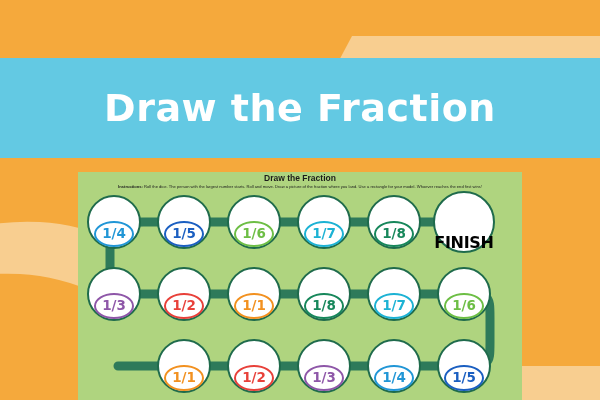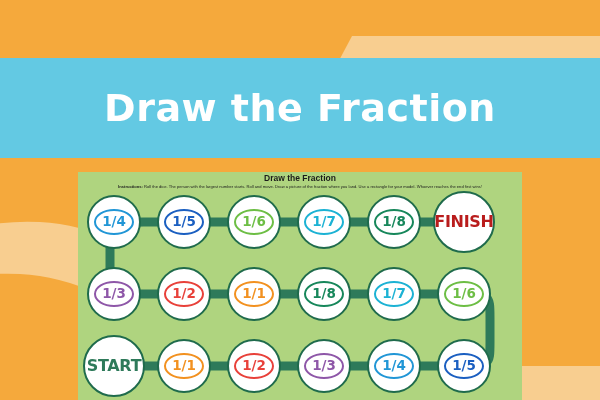--- a/index.html
+++ b/index.html
@@ -151,21 +151,21 @@
   
   .space {
     position: absolute;
     width: 54px;
     height: 54px;
     border-radius: 50%;
     background: #FFFFFF;
     border: 2.6px solid #1F6B4C;
     box-sizing: border-box;
     display: flex;
-    align-items: center;
+    align-items: flex-end;
     justify-content: center;
   }
   .space.big {
     width: 62px;
     height: 62px;
   }
   .space-oval {
     display: flex;
     align-items: center;
     justify-content: center;
@@ -241,21 +241,21 @@
     <div class="space" style="left:219px; top:23px; color:#1CB2D4;">
       <span class="space-oval">
         <span class="space-label">1/7</span>
       </span>
     </div>
     <div class="space" style="left:289px; top:23px; color:#17875B;">
       <span class="space-oval">
         <span class="space-label">1/8</span>
       </span>
     </div>
-    <div class="space big" style="left:355px; top:19px; color:#b91c1c;">
+    <div class="space big" style="left:355px; top:19px; color:#000000;">
       <span class="space-label">FINISH</span>
     </div>
 
     <div class="space" style="left:9px; top:95px; color:#8E57A8;">
       <span class="space-oval">
         <span class="space-label">1/3</span>
       </span>
     </div>
     <div class="space" style="left:79px; top:95px; color:#E8413A;">
       <span class="space-oval">
@@ -276,23 +276,20 @@
       <span class="space-oval">
         <span class="space-label">1/7</span>
       </span>
     </div>
     <div class="space" style="left:359px; top:95px; color:#6DBE45;">
       <span class="space-oval">
         <span class="space-label">1/6</span>
       </span>
     </div>
 
-    <div class="space big" style="left:5px; top:163px; color:#2E7A5A;">
-      <span class="space-label">START</span>
-    </div>
     <div class="space" style="left:79px; top:167px; color:#F29120;">
       <span class="space-oval">
         <span class="space-label">1/1</span>
       </span>
     </div>
     <div class="space" style="left:149px; top:167px; color:#E8413A;">
       <span class="space-oval">
         <span class="space-label">1/2</span>
       </span>
     </div>

